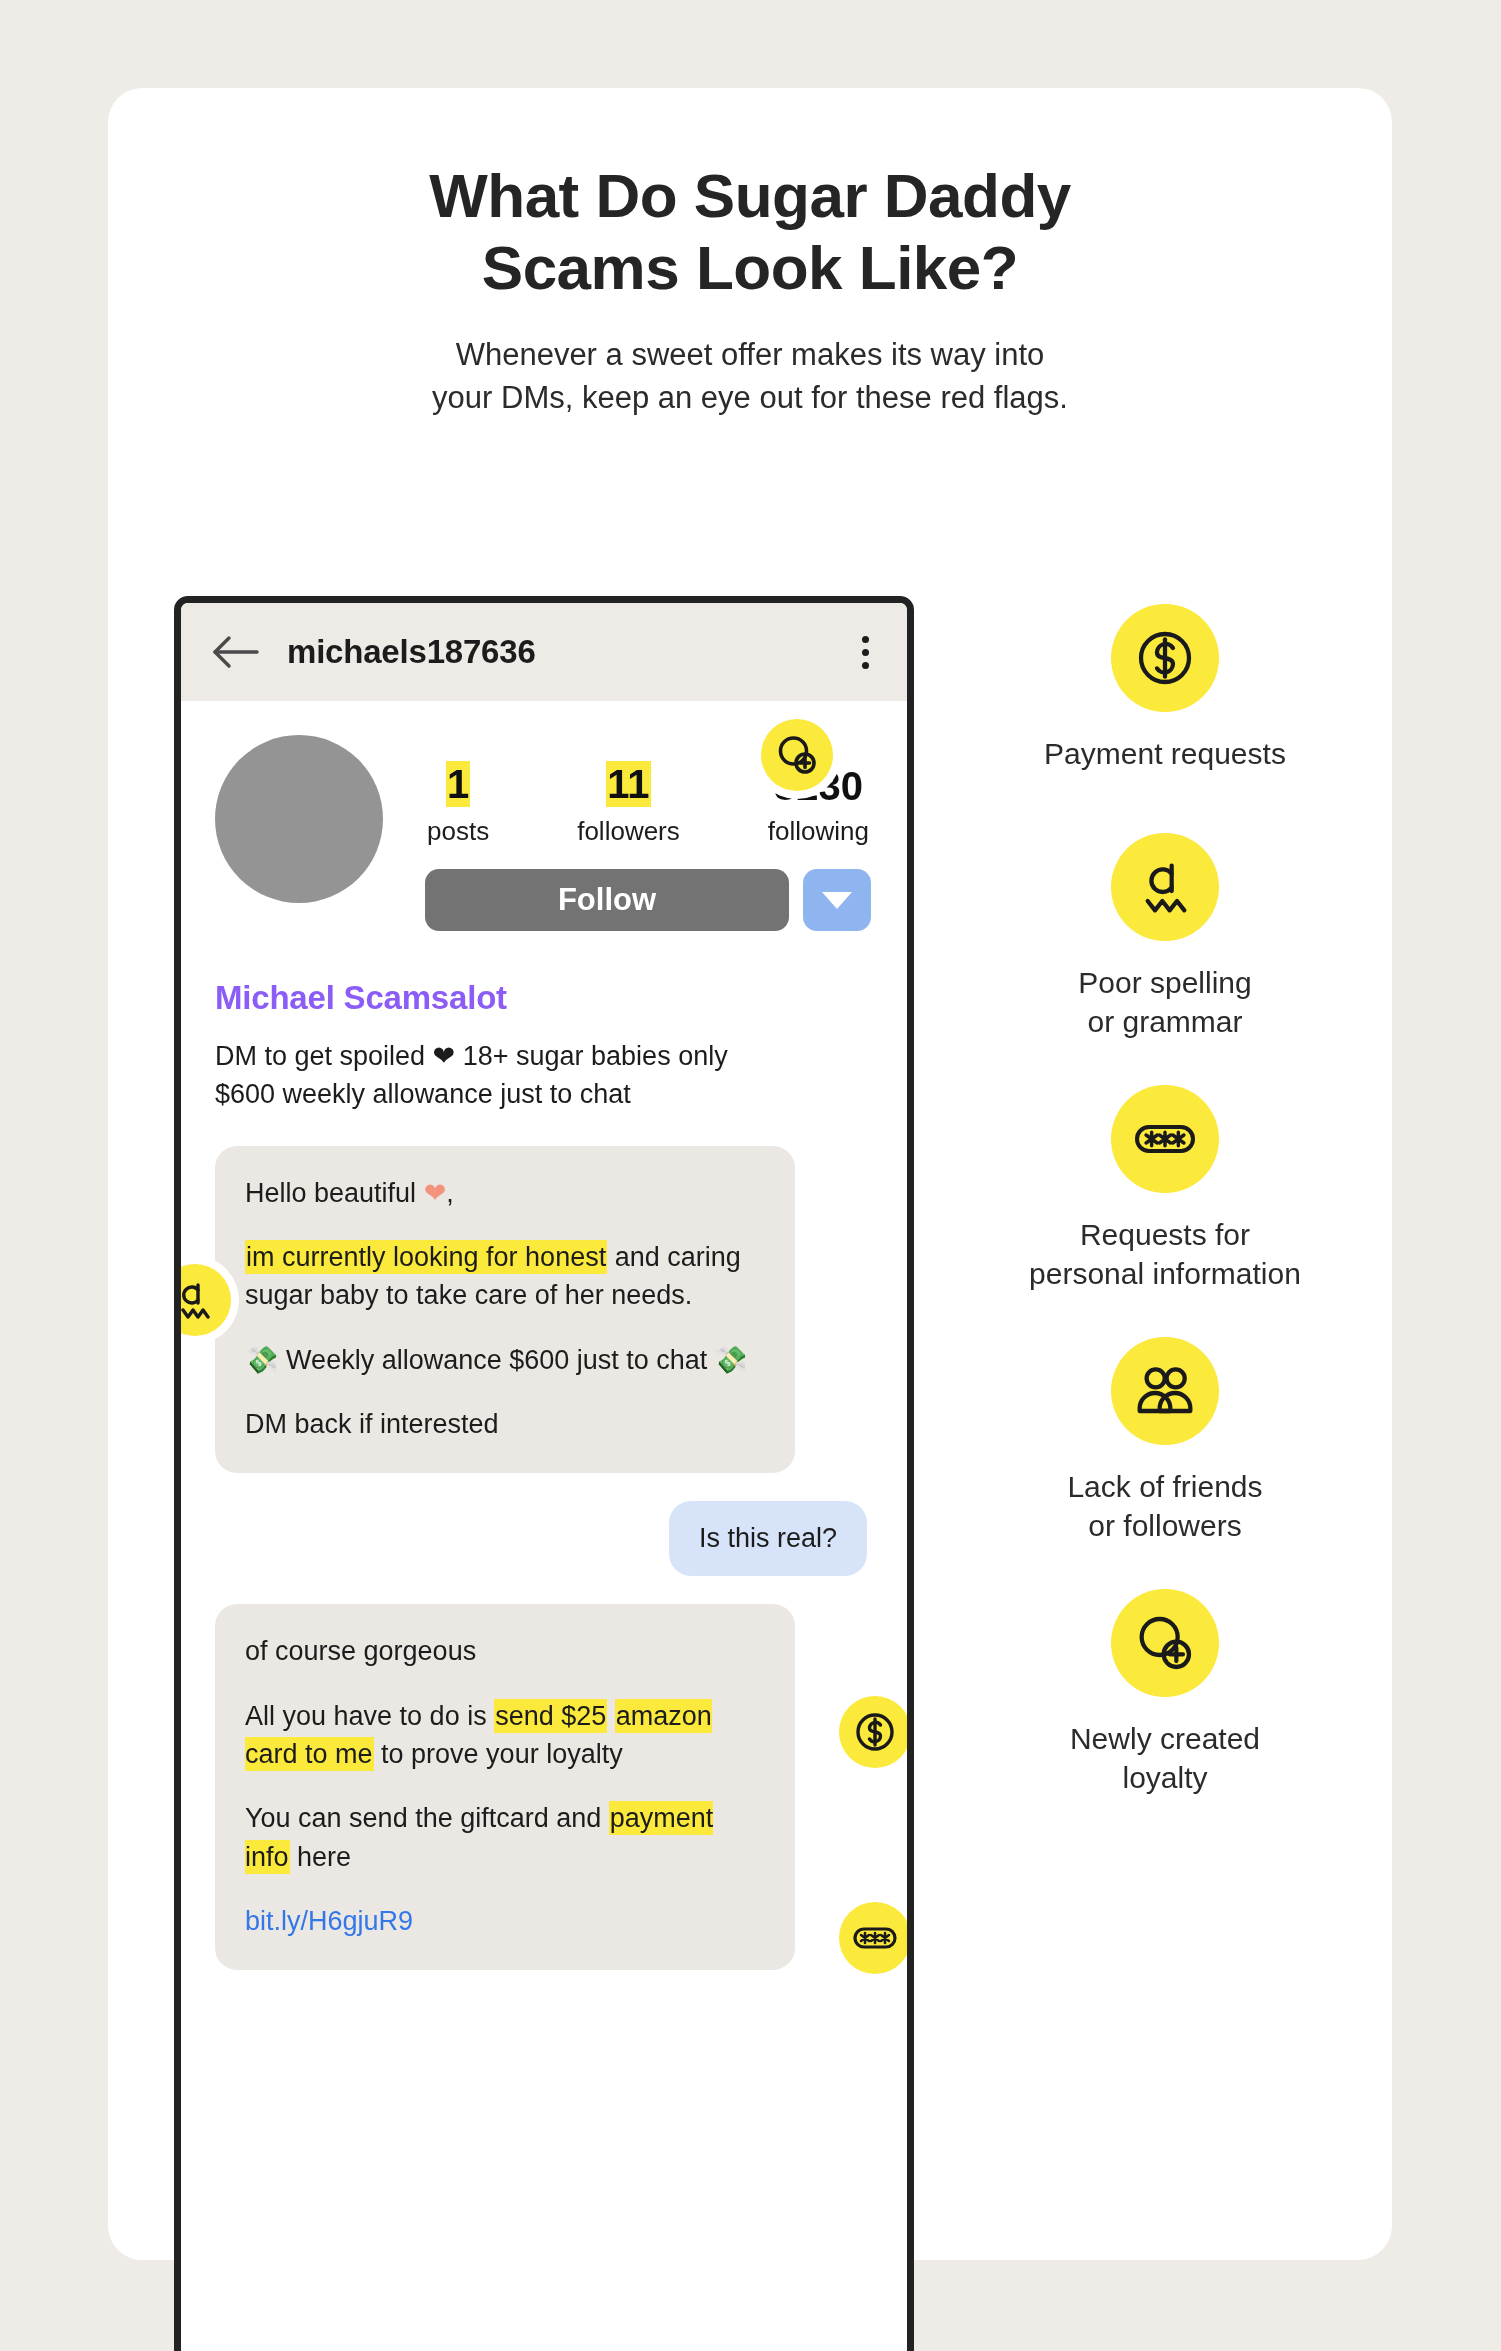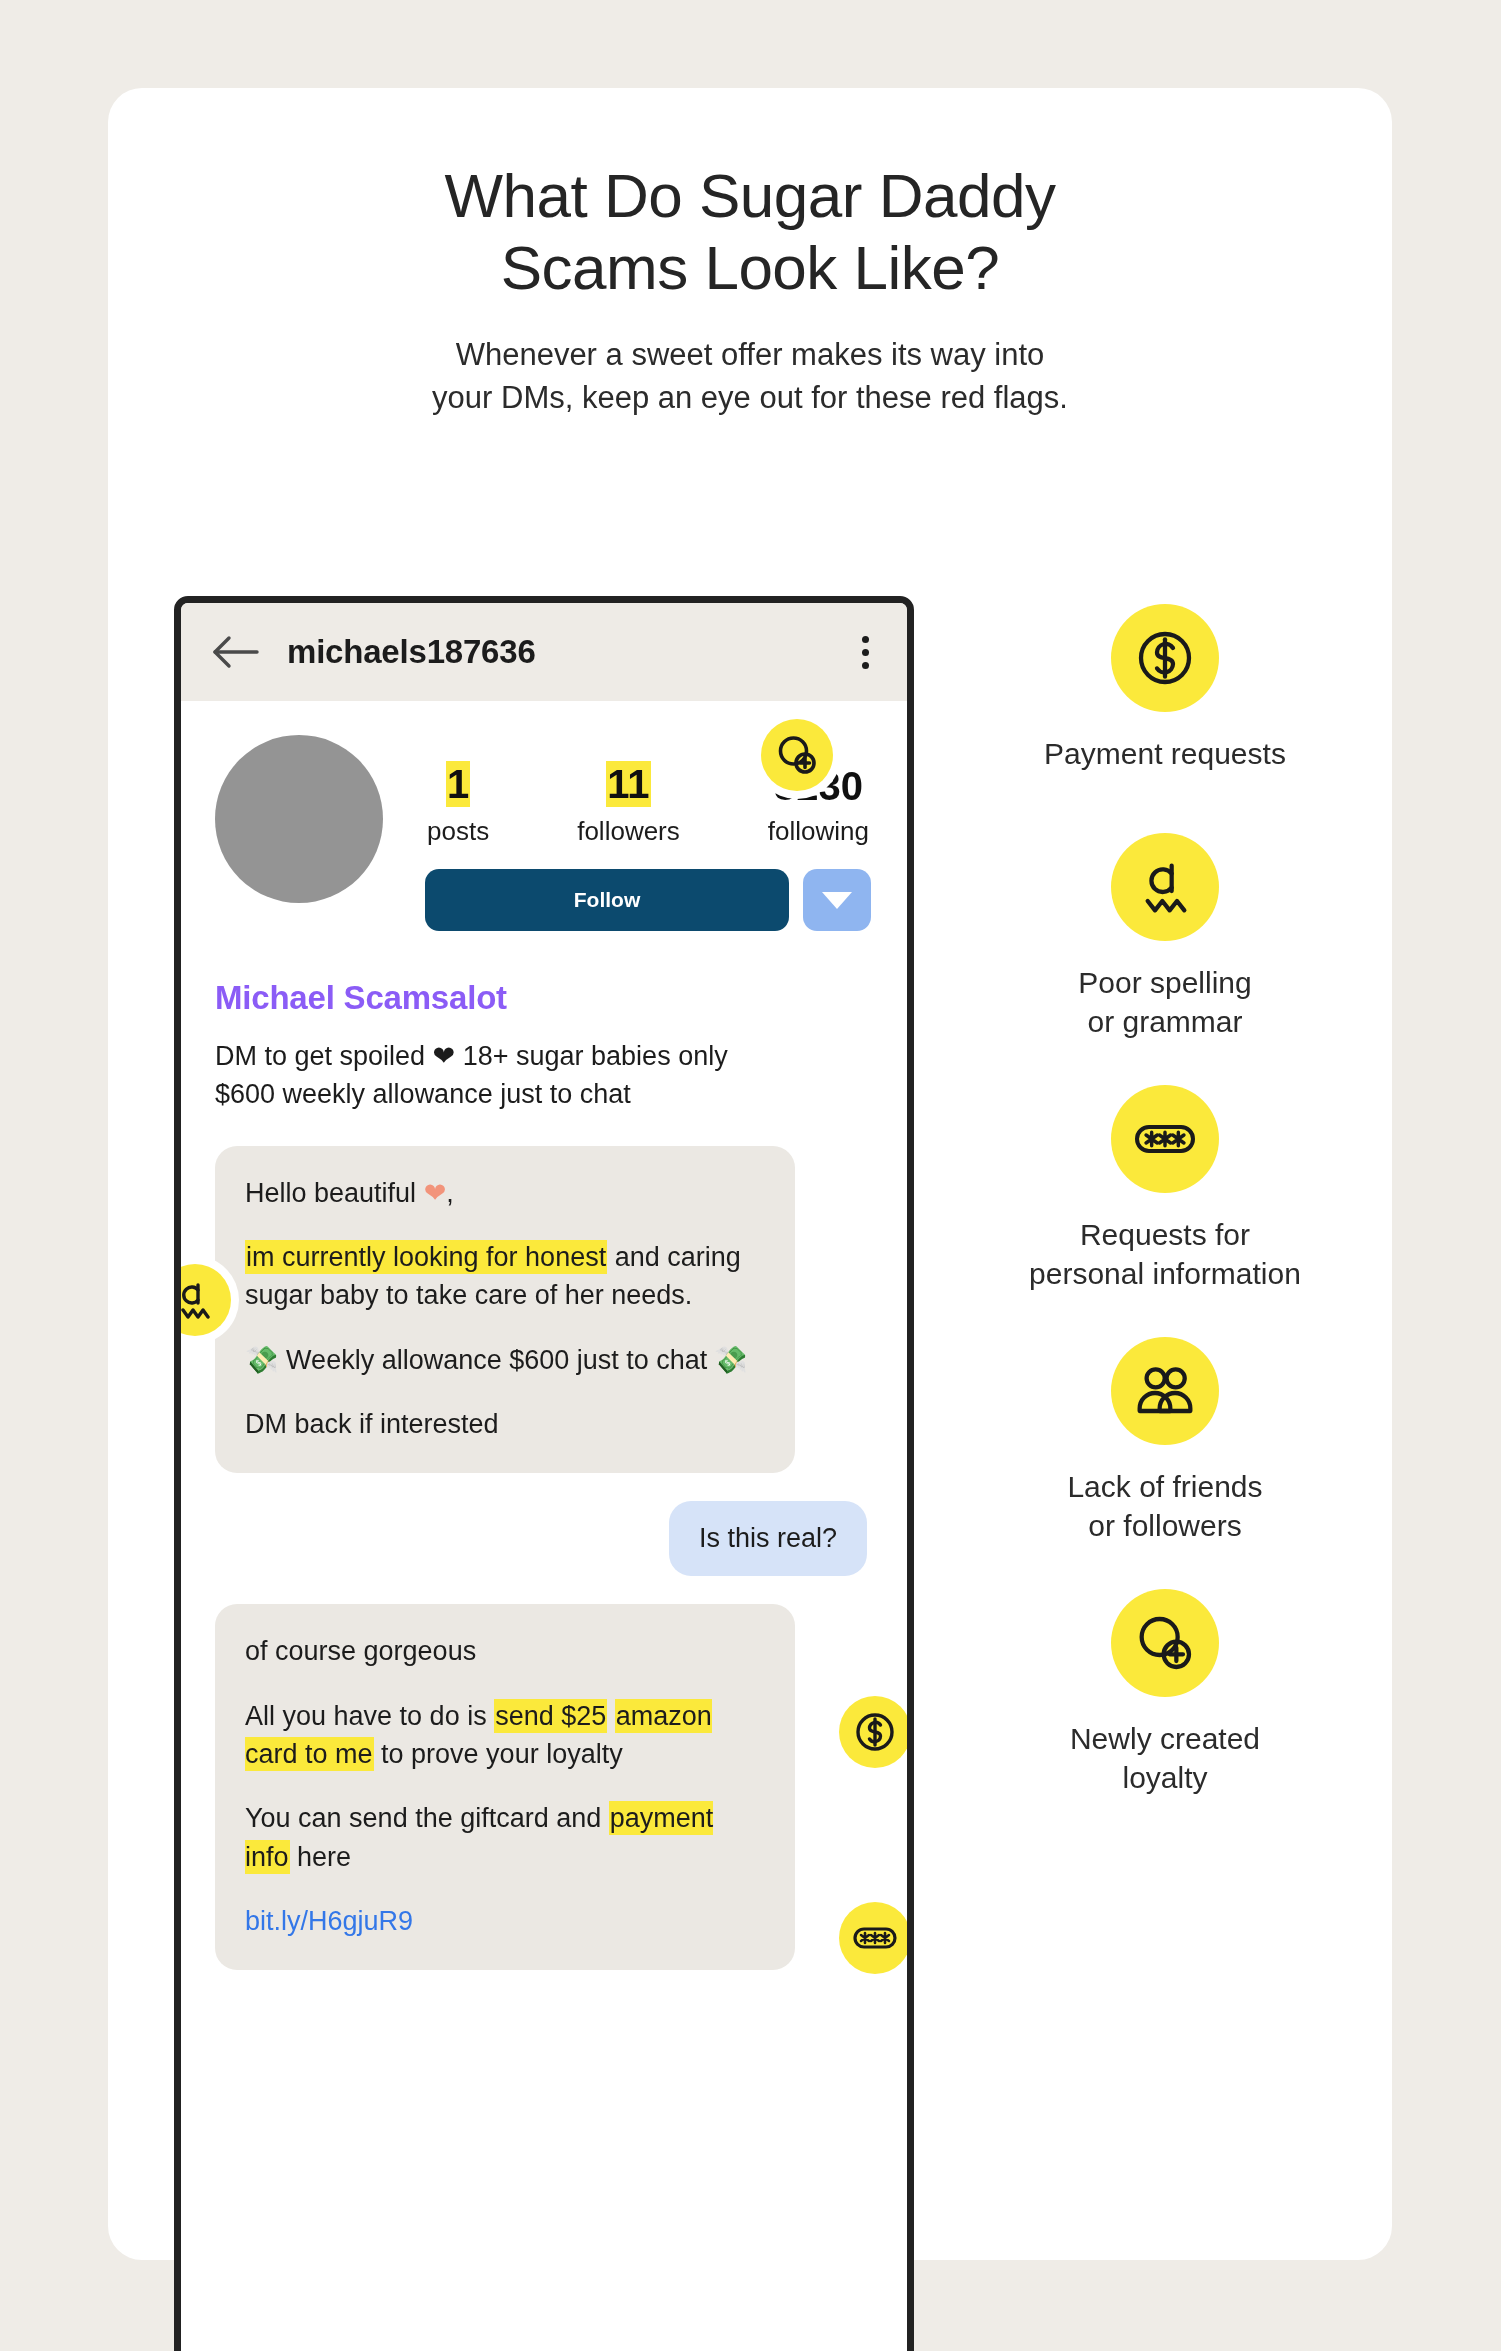--- a/index.html
+++ b/index.html
@@ -26,21 +26,21 @@
     box-sizing: border-box;
   }
 
   
   .headline {
     margin: 0;
     padding-top: 72px;
     text-align: center;
     font-size: 62px;
     line-height: 1.16;
-    font-weight: 400;
+    font-weight: 700;
     letter-spacing: -0.5px;
     color: #252525;
     font-family: "Liberation Sans Narrow", "Liberation Sans", sans-serif;
   }
   .headline .l2 { display: block; }
 
   .subhead {
     margin: 30px auto 1px auto;
     width: 900px;
     text-align: center;
@@ -162,24 +162,24 @@
   .follow-row {
     display: flex;
     align-items: center;
     gap: 14px;
     margin-top: 22px;
     padding: 0 2px;
   }
   .follow-btn {
     flex: 1 1 auto;
     height: 62px;
-    background: #0c4a6e;
+    background: #737373;
     border-radius: 14px;
     color: #FFFFFF;
-    font-size: 21px;
+    font-size: 31px;
     font-weight: 700;
     display: flex;
     align-items: center;
     justify-content: center;
     border: none;
   }
   .caret-btn {
     width: 68px;
     height: 62px;
     background: #8FB5F0;

